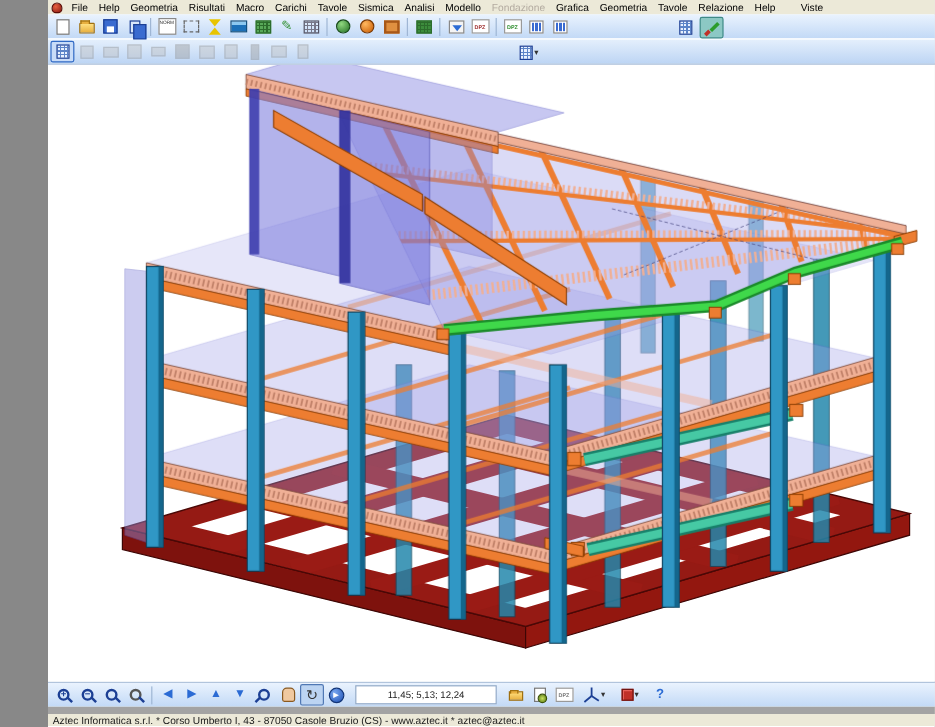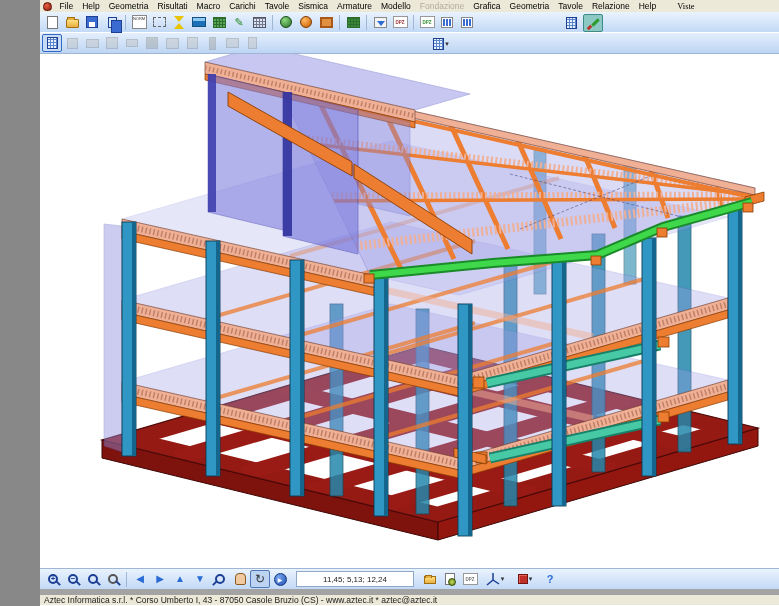--- a/index.html
+++ b/index.html
@@ -6,21 +6,21 @@
   *{box-sizing:border-box;}
   .window{width:779px;height:606px;position:relative;background:#fff;
     font-family:"Liberation Sans",sans-serif;overflow:hidden;margin-left:40px;-webkit-user-select:none;}
   
   .menubar{height:12px;background:#ECE9D8;display:flex;align-items:center;
     font-size:8.5px;color:#000;padding-left:2px;}
   .appicon{width:9px;height:9px;border-radius:50% 50% 40% 40%;margin:0 3px 0 1px;
     background:radial-gradient(circle at 35% 35%,#E86040,#8C1A10);border:1px solid #5A0E08;}
   .menu-item{padding:0 4.5px;line-height:12px;cursor:default;}
   .menu-item.disabled{color:#B3ABA0;}
-  .menu-item.gap{margin-left:12px;font-family:Liberation Serif, serif;}
+  .menu-item.gap{margin-left:12px;}
   .win-controls{margin-left:auto;display:flex;gap:4px;padding-right:4px;color:#6A6A6A;
     font-size:8px;font-weight:bold;}
   .win-controls span{cursor:default;}
   
   .tb1{height:21px;background:linear-gradient(#EAF3FE,#C2D9F6);border-bottom:1px solid #FFFFFF;
     display:flex;align-items:center;padding-left:2px;position:relative;}
   .tb2{height:21px;background:linear-gradient(#E4EFFC,#BDD5F4);border-bottom:1px solid #9FB6D4;
     display:flex;align-items:center;padding-left:2px;position:relative;}
   .btn{width:20px;height:18px;display:flex;align-items:center;justify-content:center;
     border-radius:2px;border:1px solid transparent;flex:none;}
@@ -114,21 +114,21 @@
   <div class="menubar">
     <span class="appicon"></span>
     <span class="menu-item">File</span>
     <span class="menu-item">Help</span>
     <span class="menu-item">Geometria</span>
     <span class="menu-item">Risultati</span>
     <span class="menu-item">Macro</span>
     <span class="menu-item">Carichi</span>
     <span class="menu-item">Tavole</span>
     <span class="menu-item">Sismica</span>
-    <span class="menu-item">Armature</span>
+    <span class="menu-item">Analisi</span>
     <span class="menu-item">Modello</span>
     <span class="menu-item disabled">Fondazione</span>
     <span class="menu-item">Grafica</span>
     <span class="menu-item">Geometria</span>
     <span class="menu-item">Tavole</span>
     <span class="menu-item">Relazione</span>
     <span class="menu-item">Help</span>
     <span class="menu-item gap">Viste</span>
     <span class="win-controls">
       <span>_</span>

